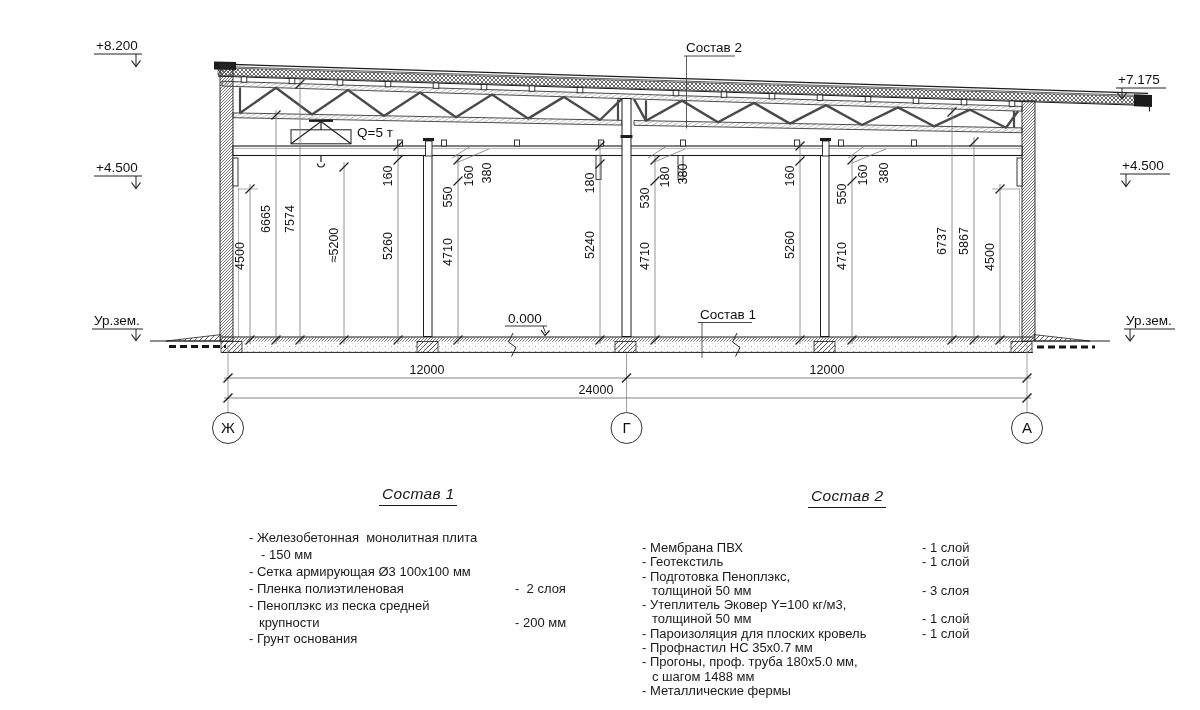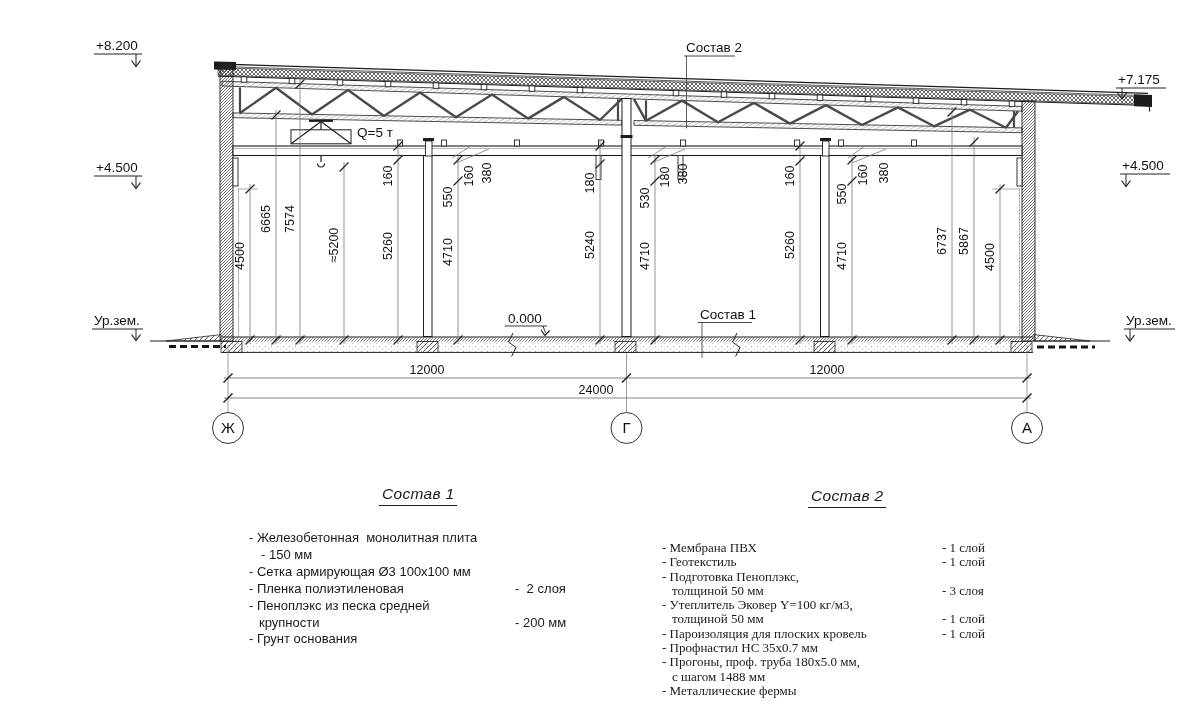--- a/index.html
+++ b/index.html
@@ -330,21 +330,21 @@
   <div class="row"><span class="t">- Железобетонная  монолитная плита</span><span class="v"></span></div>
   <div class="row cont"><span class="v">- 150 мм</span></div>
   <div class="row"><span class="t">- Сетка армирующая Ø3 100х100 мм</span><span class="v"></span></div>
   <div class="row"><span class="t">- Пленка полиэтиленовая</span><span class="v">-  2 слоя</span></div>
   <div class="row"><span class="t">- Пеноплэкс из песка средней</span><span class="v"></span></div>
   <div class="row cont"><span class="t">крупности</span><span class="v">- 200 мм</span></div>
   <div class="row"><span class="t">- Грунт основания</span><span class="v"></span></div>
 </div>
 
 <span class="l-title" style="left:808px;top:487px;">Состав 2</span>
-<div class="l-block rows2" style="left:662px;top:541px;width:337px;font-family:Liberation Serif, serif;">
+<div class="l-block rows2" style="left:642px;top:541px;width:337px;">
   <div class="row"><span class="t">- Мембрана ПВХ</span><span class="v">- 1 слой</span></div>
   <div class="row"><span class="t">- Геотекстиль</span><span class="v">- 1 слой</span></div>
   <div class="row"><span class="t">- Подготовка Пеноплэкс,</span><span class="v"></span></div>
   <div class="row cont"><span class="t">толщиной 50 мм</span><span class="v">- 3 слоя</span></div>
   <div class="row"><span class="t">- Утеплитель Эковер Y=100 кг/м3,</span><span class="v"></span></div>
   <div class="row cont"><span class="t">толщиной 50 мм</span><span class="v">- 1 слой</span></div>
   <div class="row"><span class="t">- Пароизоляция для плоских кровель</span><span class="v">- 1 слой</span></div>
   <div class="row"><span class="t">- Профнастил НС 35х0.7 мм</span><span class="v"></span></div>
   <div class="row"><span class="t">- Прогоны, проф. труба 180х5.0 мм,</span><span class="v"></span></div>
   <div class="row cont"><span class="t">с шагом 1488 мм</span><span class="v"></span></div>

